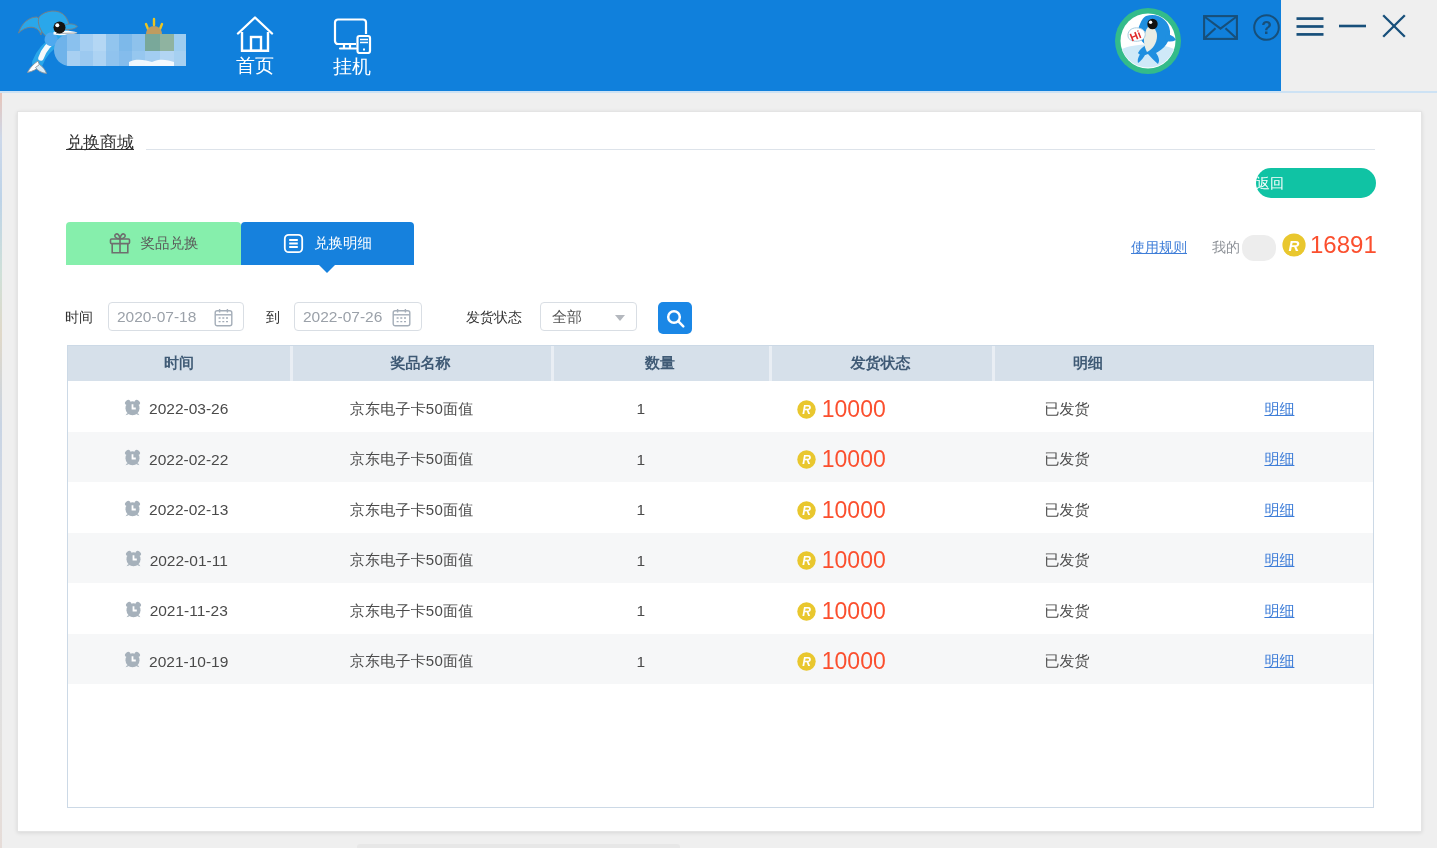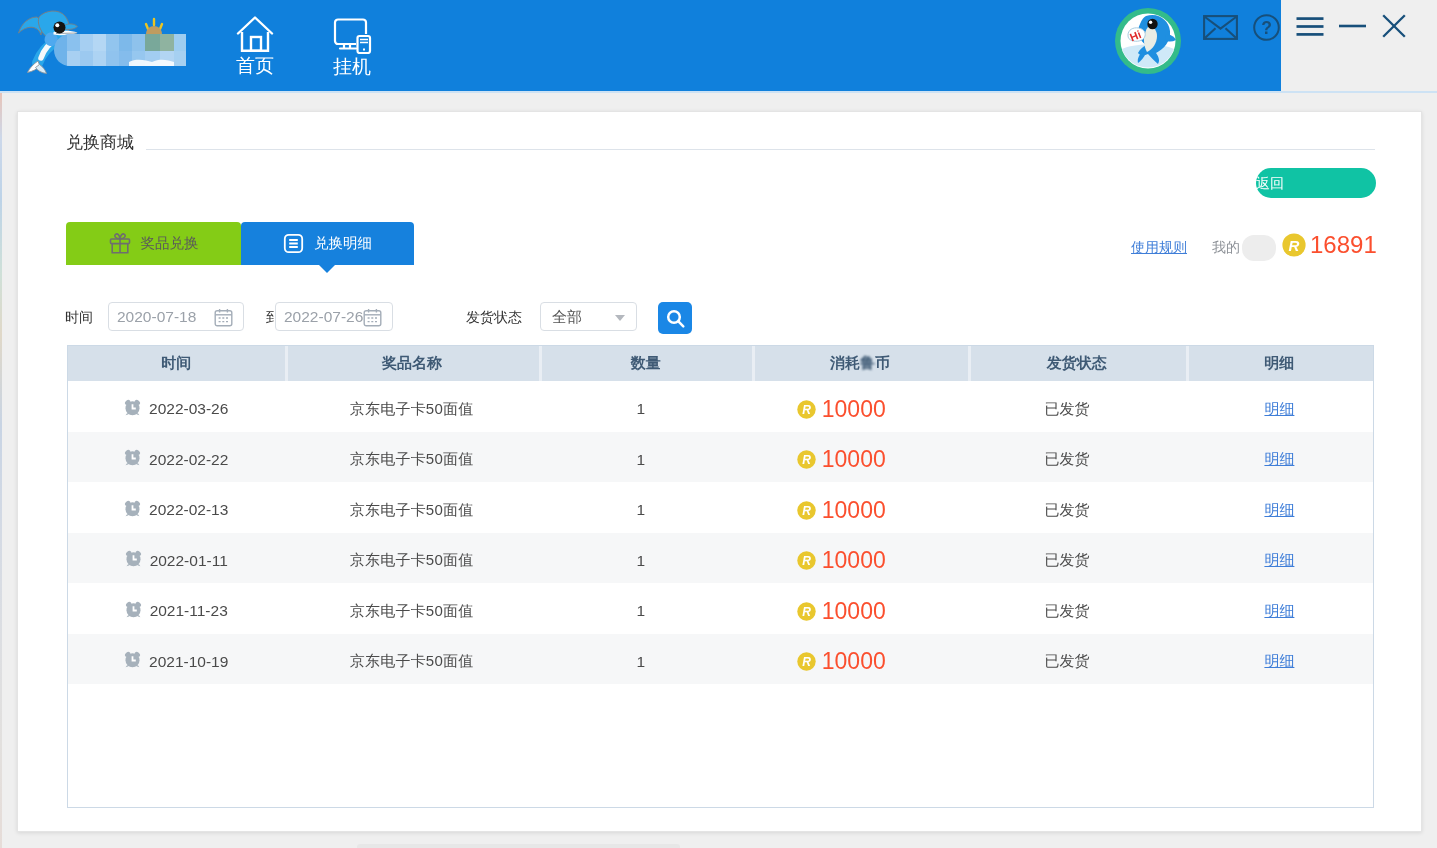--- a/index.html
+++ b/index.html
@@ -3,25 +3,25 @@
 <meta charset="utf-8">
 <style>
 *{margin:0;padding:0;box-sizing:border-box;}
 html,body{width:1437px;height:848px;overflow:hidden;}
 body{position:relative;background:#efefef;font-family:"Liberation Sans",sans-serif;}
 #titlebar{position:absolute;left:0;top:0;width:1281px;height:91px;background:#1080dc;}
 #titleline{position:absolute;left:0;top:91px;width:1437px;height:2px;background:#cde2f4;}
 .navitem{position:absolute;top:14px;text-align:center;color:#fff;}
 .navtext{font-size:19px;color:#fff;margin-top:3px;}
 #panel{position:absolute;left:17px;top:111px;width:1405px;height:721px;background:#fff;border:1px solid #e4e4e4;box-shadow:0 1px 4px rgba(0,0,0,0.10);}
-#ptitle{position:absolute;left:48px;top:19px;font-size:17px;color:#333;}
+#ptitle{position:absolute;left:48px;top:19px;font-size:17px;color:#333;text-decoration:underline;}
 #pdivider{position:absolute;left:128px;top:37px;width:1229px;height:1px;background:#dde3ea;}
 #backbtn{position:absolute;left:1238px;top:56px;width:120px;height:30px;border-radius:15px;background:#10c3a4;color:#fff;font-size:14px;text-align:left;line-height:30px;}
 .tab{position:absolute;top:110px;height:43px;border-radius:4px 4px 0 0;font-size:14.5px;display:flex;align-items:center;justify-content:center;}
-#tab1{left:48px;width:175px;background:#84cc16;color:#5a5a5a;}
+#tab1{left:48px;width:175px;background:#86efac;color:#5a5a5a;}
 #tab2{left:223px;width:173px;background:#1681dd;color:#fff;}
 #tabtri{position:absolute;left:301px;top:153px;width:0;height:0;border-left:8px solid transparent;border-right:8px solid transparent;border-top:8px solid #1681dd;}
 #rules{position:absolute;left:1113px;top:127px;font-size:14px;color:#3f7ed8;text-decoration:underline;}
 #mywrap{position:absolute;left:1194px;top:127px;font-size:14px;color:#8e9298;}
 #myblur{position:absolute;left:1224px;top:123px;width:34px;height:26px;background:#ededed;border-radius:12px;}
 #coin1{position:absolute;left:1264px;top:121px;}
 #score{position:absolute;left:1292px;top:118px;font-size:24px;color:#fb4f2e;line-height:29px;}
 .flabel{position:absolute;top:197px;font-size:14px;color:#333;}
 .finput{position:absolute;top:190px;height:29px;border:1px solid #d9dee4;border-radius:4px;background:#fff;font-size:15.5px;color:#9ba1a9;line-height:27px;padding-left:8px;}
 .calico{position:absolute;top:5px;}
@@ -180,40 +180,39 @@
       </svg></div>
   <div id="score">16891</div>
   <div class="flabel" style="left:47px;">时间</div>
   <div class="finput" style="left:90px;width:136px;">2020-07-18<svg class="calico" style="right:10px;" width="19" height="19" viewBox="0 0 19 19" fill="none" stroke="#a4adb8" stroke-width="1.4">
         <rect x="1.2" y="2.8" width="16.6" height="15" rx="2"></rect>
         <path d="M1.2 6.8 H17.8"></path>
         <path d="M5.6 1 V4.4 M13.4 1 V4.4"></path>
         <path d="M4.6 10 H14.6 M4.6 13.6 H14.6" stroke-dasharray="2 1.7"></path>
       </svg></div>
   <div class="flabel" style="left:248px;">到</div>
-  <div class="finput" style="left:257px;width:118px;">2022-07-26<svg class="calico" style="right:10px;" width="19" height="19" viewBox="0 0 19 19" fill="none" stroke="#a4adb8" stroke-width="1.4">
+  <div class="finput" style="left:276px;width:128px;">2022-07-26<svg class="calico" style="right:10px;" width="19" height="19" viewBox="0 0 19 19" fill="none" stroke="#a4adb8" stroke-width="1.4">
         <rect x="1.2" y="2.8" width="16.6" height="15" rx="2"></rect>
         <path d="M1.2 6.8 H17.8"></path>
         <path d="M5.6 1 V4.4 M13.4 1 V4.4"></path>
         <path d="M4.6 10 H14.6 M4.6 13.6 H14.6" stroke-dasharray="2 1.7"></path>
       </svg></div>
   <div class="flabel" style="left:448px;">发货状态</div>
   <div class="finput" style="left:522px;width:97px;color:#555;padding-left:11px;font-size:15px;">全部<span style="position:absolute;right:11px;top:12px;width:0;height:0;border-left:5px solid transparent;border-right:5px solid transparent;border-top:6px solid #b4b8be;"></span></div>
   <div id="searchbtn">
       <svg width="21" height="21" viewBox="0 0 21 21" fill="none" stroke="#fff" stroke-width="2.5">
         <circle cx="9" cy="9" r="5.8"></circle>
         <path d="M13.4 13.4 L18.3 18.3" stroke-linecap="round"></path>
       </svg>
     </div>
   <div id="tbox">
     <div id="thead">
       <div class="c c1">时间</div>
         <div class="c c2">奖品名称</div>
         <div class="c c3">数量</div>
-        <div class="c c4">消耗<span style="filter:blur(1.2px)">鲁</span>币</div>
         <div class="c c5">发货状态</div>
         <div class="c c6">明细</div>
     </div>
     <div class="trow">
         <div class="c c1"><span class="clock"><svg width="17" height="17" viewBox="0 0 17 17">
               <g fill="#a6b1bb">
                 <ellipse cx="3.6" cy="3.4" rx="2.9" ry="2.1" transform="rotate(-38 3.6 3.4)"></ellipse>
                 <ellipse cx="13.4" cy="3.4" rx="2.9" ry="2.1" transform="rotate(38 13.4 3.4)"></ellipse>
                 <path d="M3.2 13.9 L1.6 16.3 L4.6 15.2 Z"></path>
                 <path d="M13.8 13.9 L15.4 16.3 L12.4 15.2 Z"></path>

